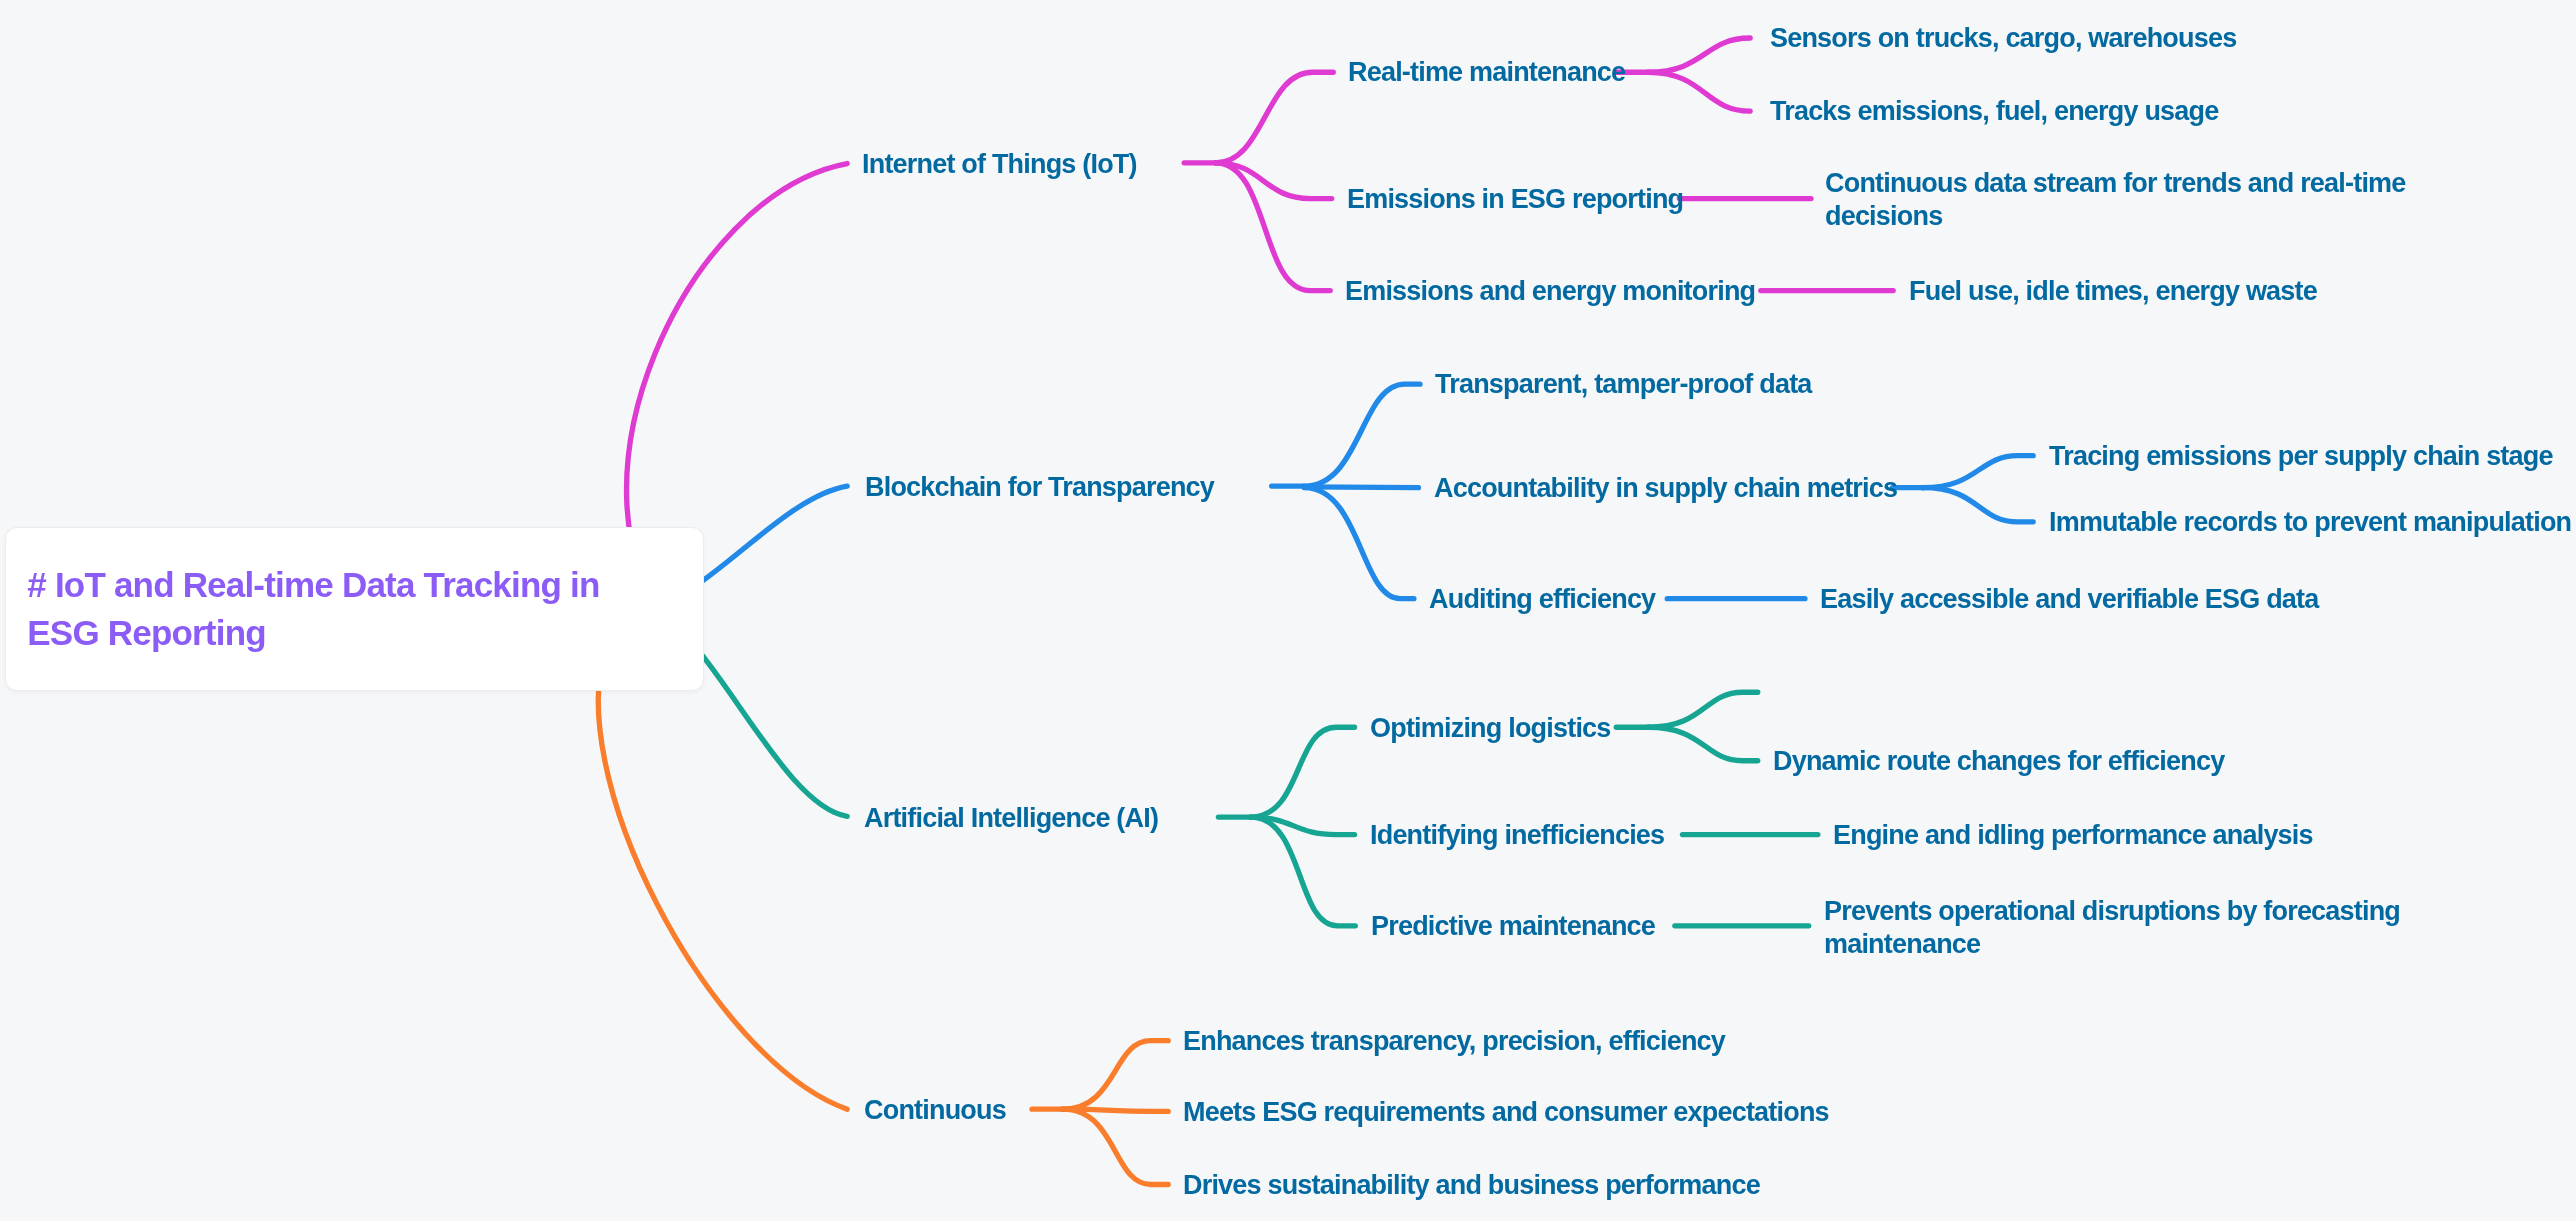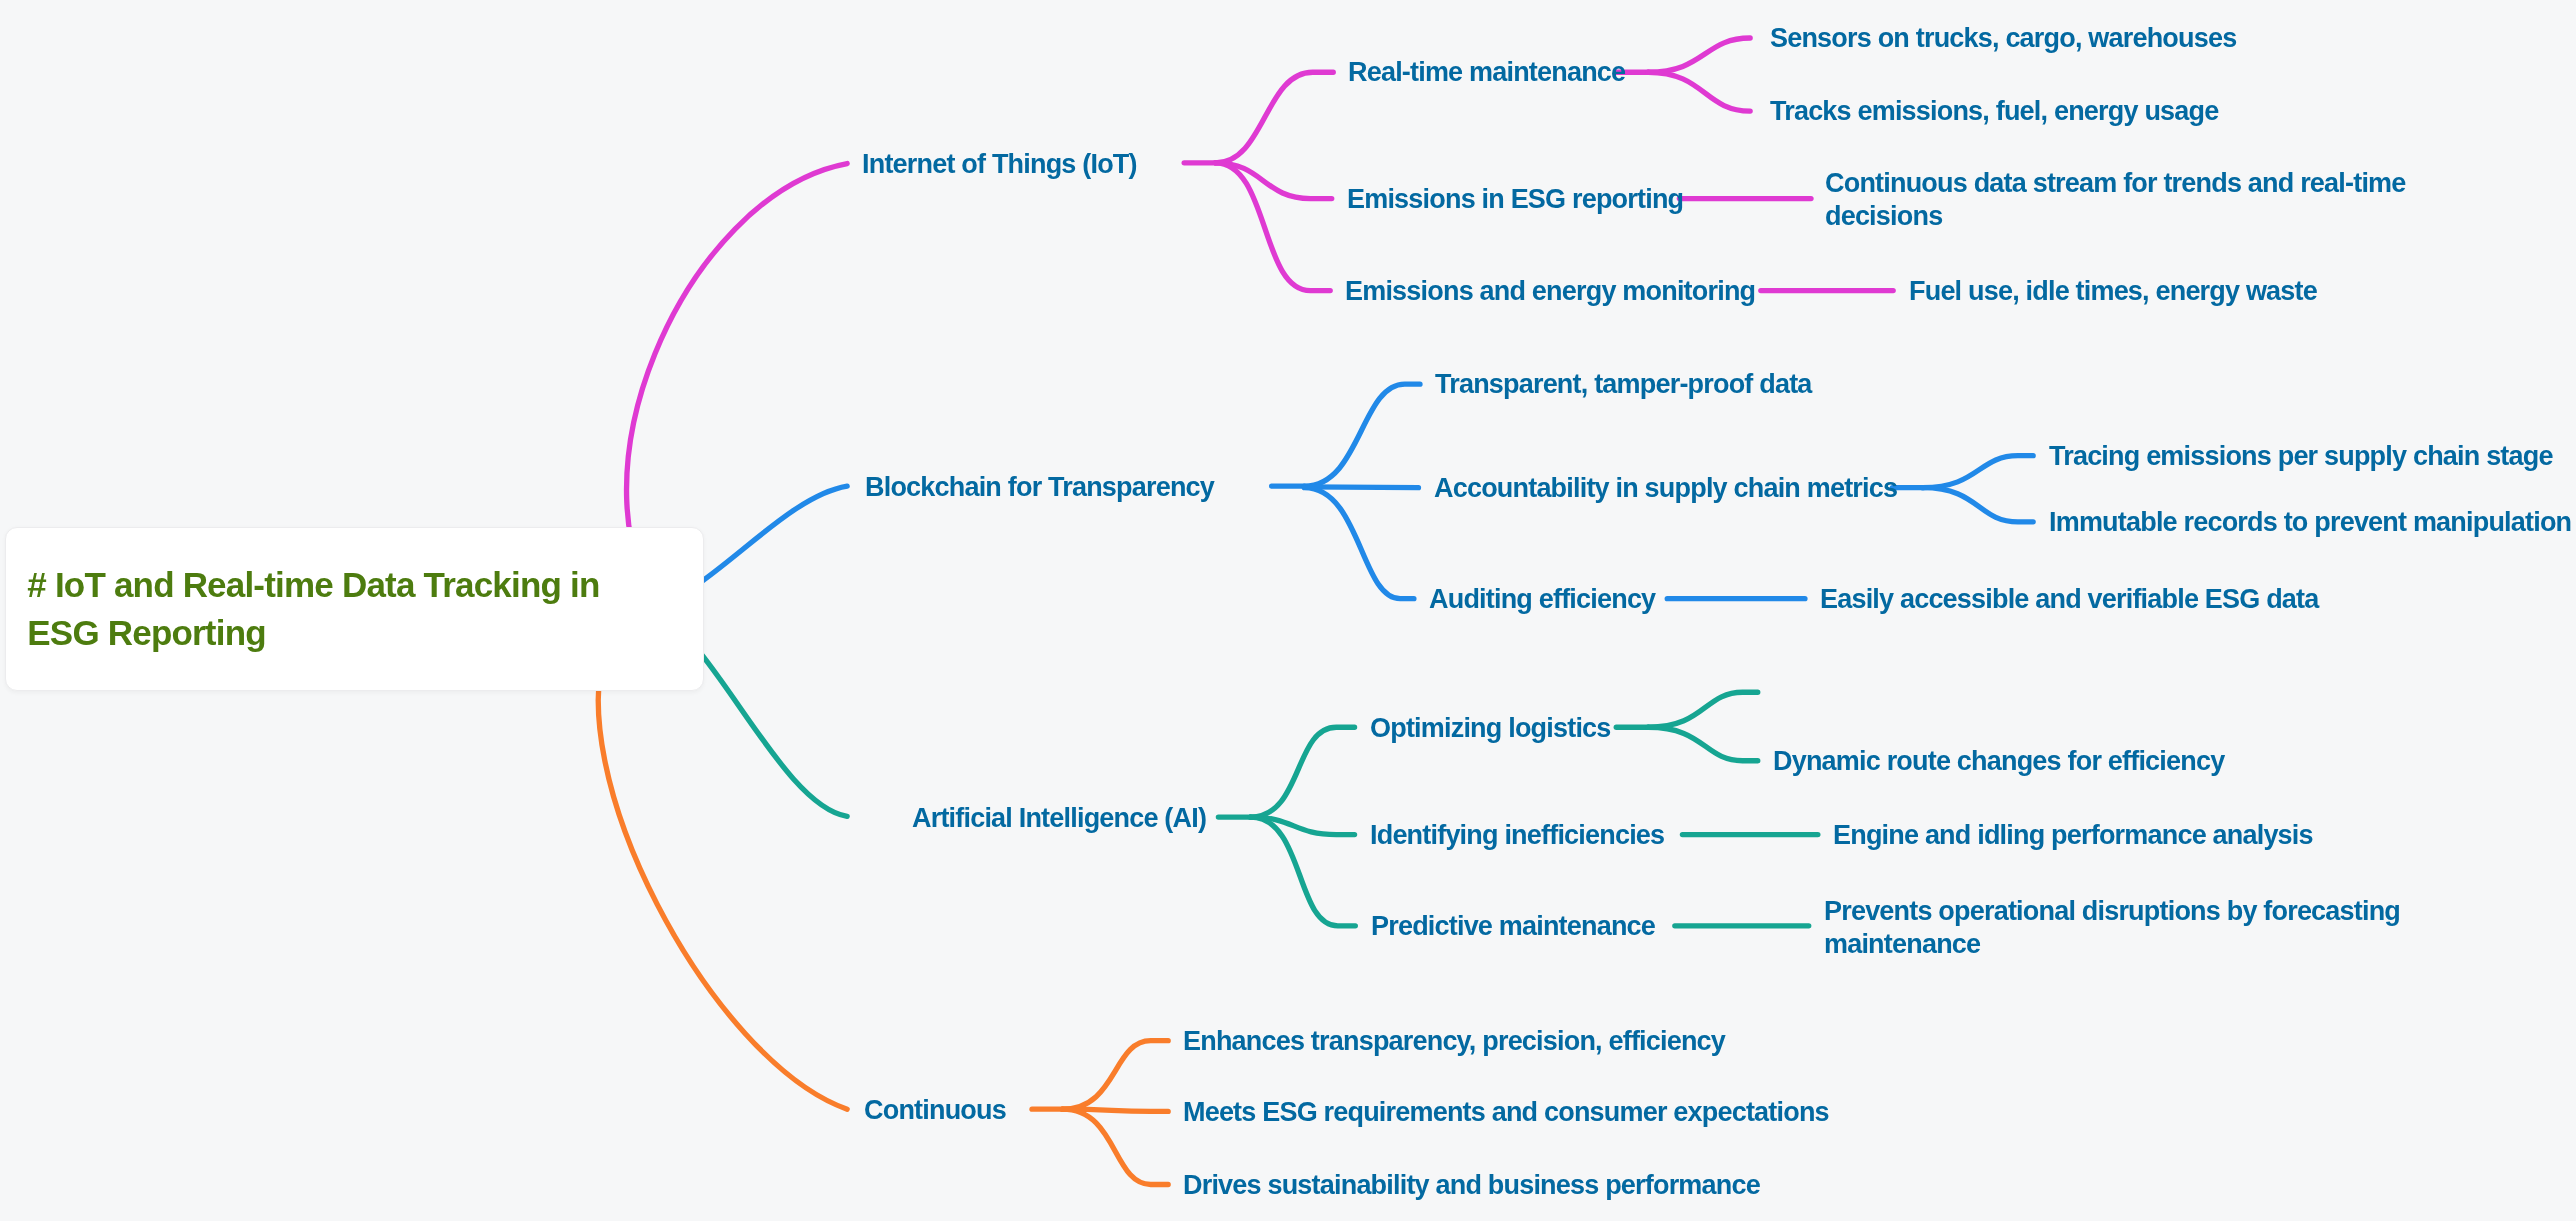--- a/index.html
+++ b/index.html
@@ -18,21 +18,21 @@
   }
   .root-card{
     position:absolute;z-index:2;left:5.3px;top:527px;width:699px;height:164px;
     background:#ffffff;border:0.8px solid #ececee;border-radius:12px;
     box-shadow:0 1.5px 4.6px rgba(0,0,0,0.04);
     display:flex;flex-direction:column;justify-content:center;
     box-sizing:border-box;padding-left:21px;cursor:pointer;
   }
   .root-card .line{
     font-weight:700;font-size:35px;line-height:48px;letter-spacing:-0.8px;
-    color:#4d7c0f;white-space:nowrap;
+    color:#8b5cf6;white-space:nowrap;
   }
 </style>
 </head>
 <body>
 
 <div id="stage">
 
   <svg id="links" width="2576" height="1221" viewBox="0 0 3385 1605">
 
     <path d="M 880 820 C 730 640 900 255 1113 215" stroke="#df3ad2"></path>
@@ -75,21 +75,21 @@
     <path d="M 1396 1458 C 1468 1458 1462 1557 1512 1557 L 1535 1557" stroke="#f97d2b"></path>
   </svg>
 
   <div class="root-card">
     <div class="line"># IoT and Real-time Data Tracking in</div>
     <div class="line">ESG Reporting</div>
   </div>
 
   <div class="node" style="left:862px;top:164px">Internet of Things (IoT)</div>
   <div class="node" style="left:865px;top:487px">Blockchain for Transparency</div>
-  <div class="node" style="left:912px;top:818px">Artificial Intelligence (AI)</div>
+  <div class="node" style="left:864px;top:818px">Artificial Intelligence (AI)</div>
   <div class="node" style="left:864px;top:1110px">Continuous</div>
 
   <div class="node" style="left:1348px;top:72px">Real-time maintenance</div>
   <div class="node" style="left:1770px;top:38px">Sensors on trucks, cargo, warehouses</div>
   <div class="node" style="left:1770px;top:111px">Tracks emissions, fuel, energy usage</div>
   <div class="node" style="left:1347px;top:199px">Emissions in ESG reporting</div>
   <div class="node" style="left:1825px;top:200px">
     <div>Continuous data stream for trends and real-time</div>
     <div>decisions</div>
   </div>

